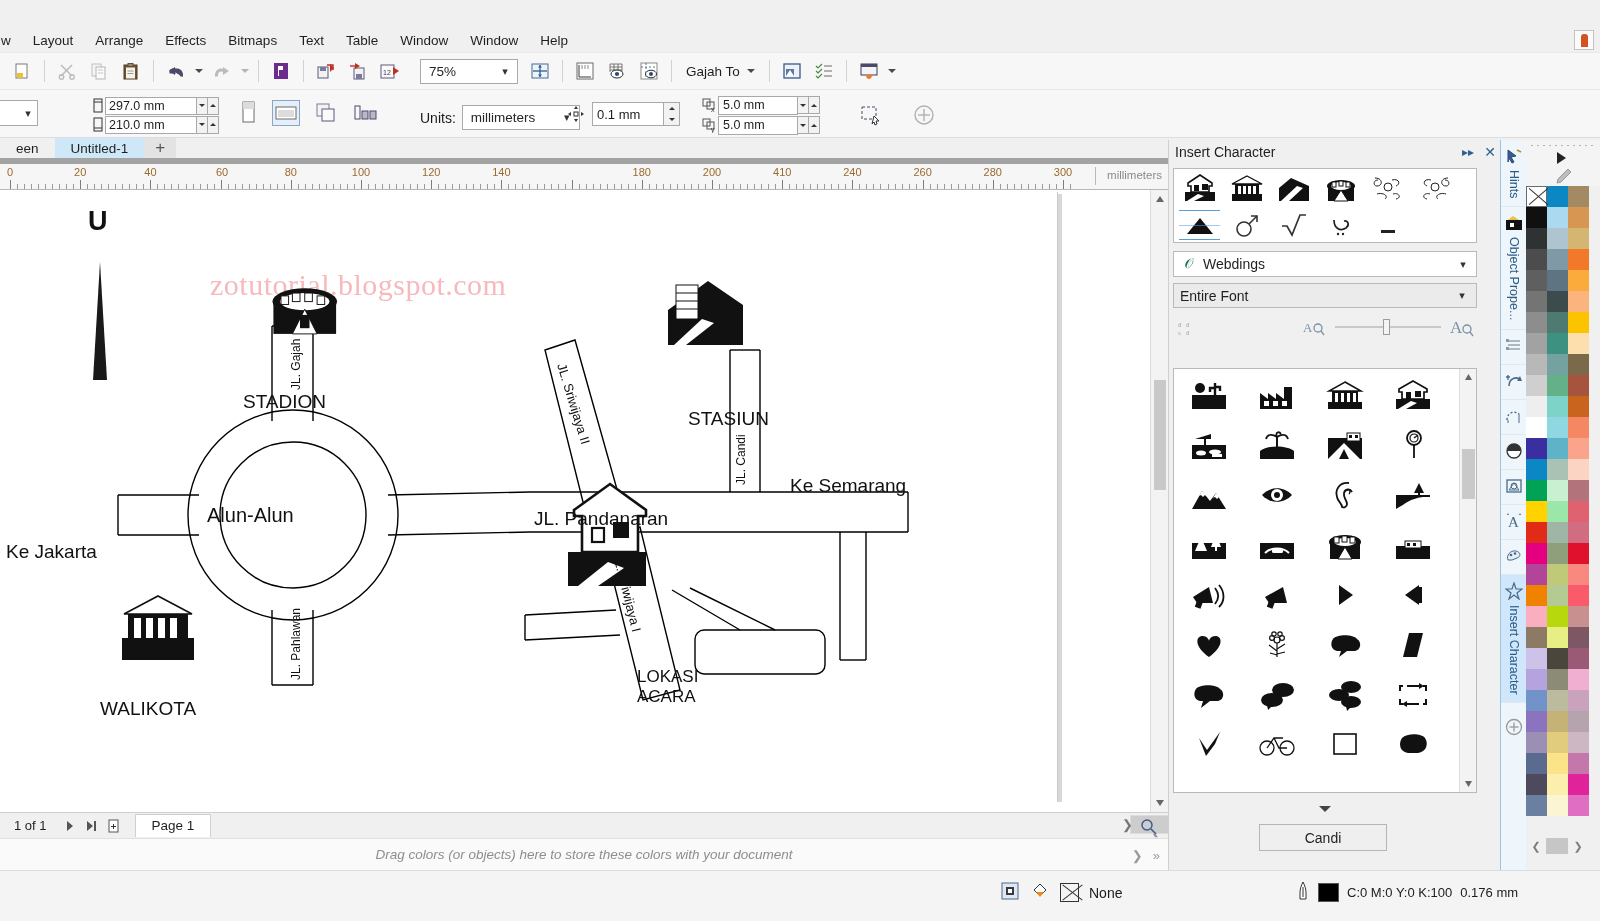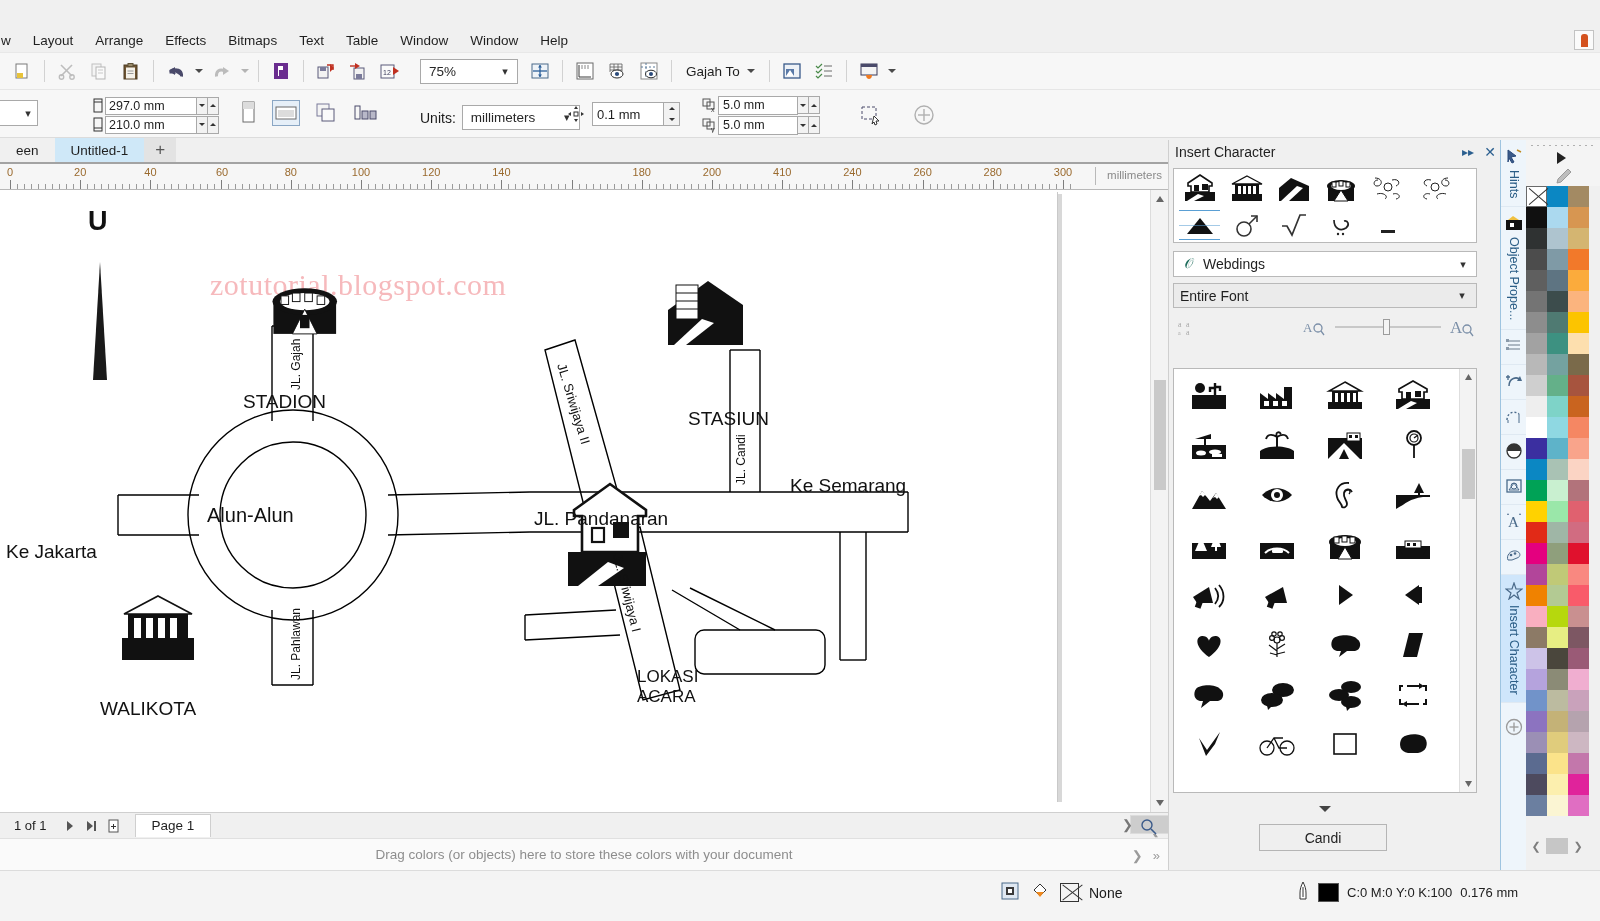--- a/index.html
+++ b/index.html
@@ -94,21 +94,21 @@
   .vspin div{ flex:1; display:flex; align-items:center; justify-content:center; }
 
   .dupbox{ position:absolute; left:700px; top:95px; }
   .duprow{ display:flex; align-items:center; height:20px; }
   .dupicon{ width:18px; height:18px; display:flex; align-items:center; justify-content:center; }
   .dupfield{ width:80px; height:19px; border:1px solid #a9a9a9; background:#fff; font-size:12.5px;
              padding:0 4px; display:flex; align-items:center; color:#1d1d1d; }
 
   
   .tabbar{ position:absolute; left:0; top:138px; width:1168px; height:26px;
-           background:#f0f0f0; border-bottom:2px solid #a3a3a3; display:flex; align-items:stretch; }
+           background:#f0f0f0; border-bottom:6px solid #a3a3a3; display:flex; align-items:stretch; }
   .dtab{ display:flex; align-items:center; padding:0 16px; font-size:13.5px; color:#1f1f1f; }
   .dtab.sel{ background:#cfe8f8; }
   .dtab.plus{ background:#e3e3e3; color:#555; font-size:17px; padding:0 11px; }
 
   
   .hruler{ position:absolute; left:0; top:164px; width:1168px; height:26px;
            background:#f6f6f6; border-bottom:1px solid #b8b8b8; overflow:hidden; }
   .hruler .tk{ position:absolute; bottom:0; width:1px; height:5px; background:#9a9a9a; }
   .hruler .tkM{ position:absolute; bottom:0; width:1px; height:9px; background:#7d7d7d; }
   .hruler .lab{ position:absolute; top:2px; font-size:11px; color:#9a6a2e; transform:translateX(-50%); }
@@ -136,21 +136,21 @@
   .pn-btn{ width:22px; height:22px; display:flex; align-items:center; justify-content:center; }
   .pn-tab{ margin-left:10px; padding:3px 16px 4px 16px; background:#fff; border:1px solid #cfcfcf;
            border-bottom:none; font-size:13.5px; color:#1f1f1f; }
   .hscroll{ position:absolute; right:30px; top:815px; width:440px; height:19px; background:#eee;
             border:1px solid #dcdcdc; }
   .hthumb{ position:absolute; left:0; top:0; width:282px; height:17px; background:#cdcdcd; }
 
   .palettebar{ position:absolute; left:0; top:838px; width:1168px; height:32px;
                background:#fafafa; border-top:1px solid #e0e0e0;
                display:flex; align-items:center; justify-content:center; }
-  .palettebar .hint{ font-size:13.5px; color:#8d8d8d; }
+  .palettebar .hint{ font-style:italic; font-size:13.5px; color:#8d8d8d; }
 
   .statusbar{ position:absolute; left:0; top:870px; width:1600px; height:51px; background:#f4f4f4;
               border-top:1px solid #dcdcdc; }
   .sb-mid{ position:absolute; left:1000px; top:10px; display:flex; align-items:center; gap:10px; }
   .sb-right{ position:absolute; left:1296px; top:10px; display:flex; align-items:center; gap:8px;
              font-size:13px; color:#202020; }
   .nonebox{ width:19px; height:19px; border:1px solid #333; position:relative; }
   .nonebox:before,.nonebox:after{ content:""; position:absolute; left:-1px; top:8px; width:25px; height:1px;
       background:#333; transform-origin:center; }
   .nonebox:before{ transform:rotate(38deg); }

